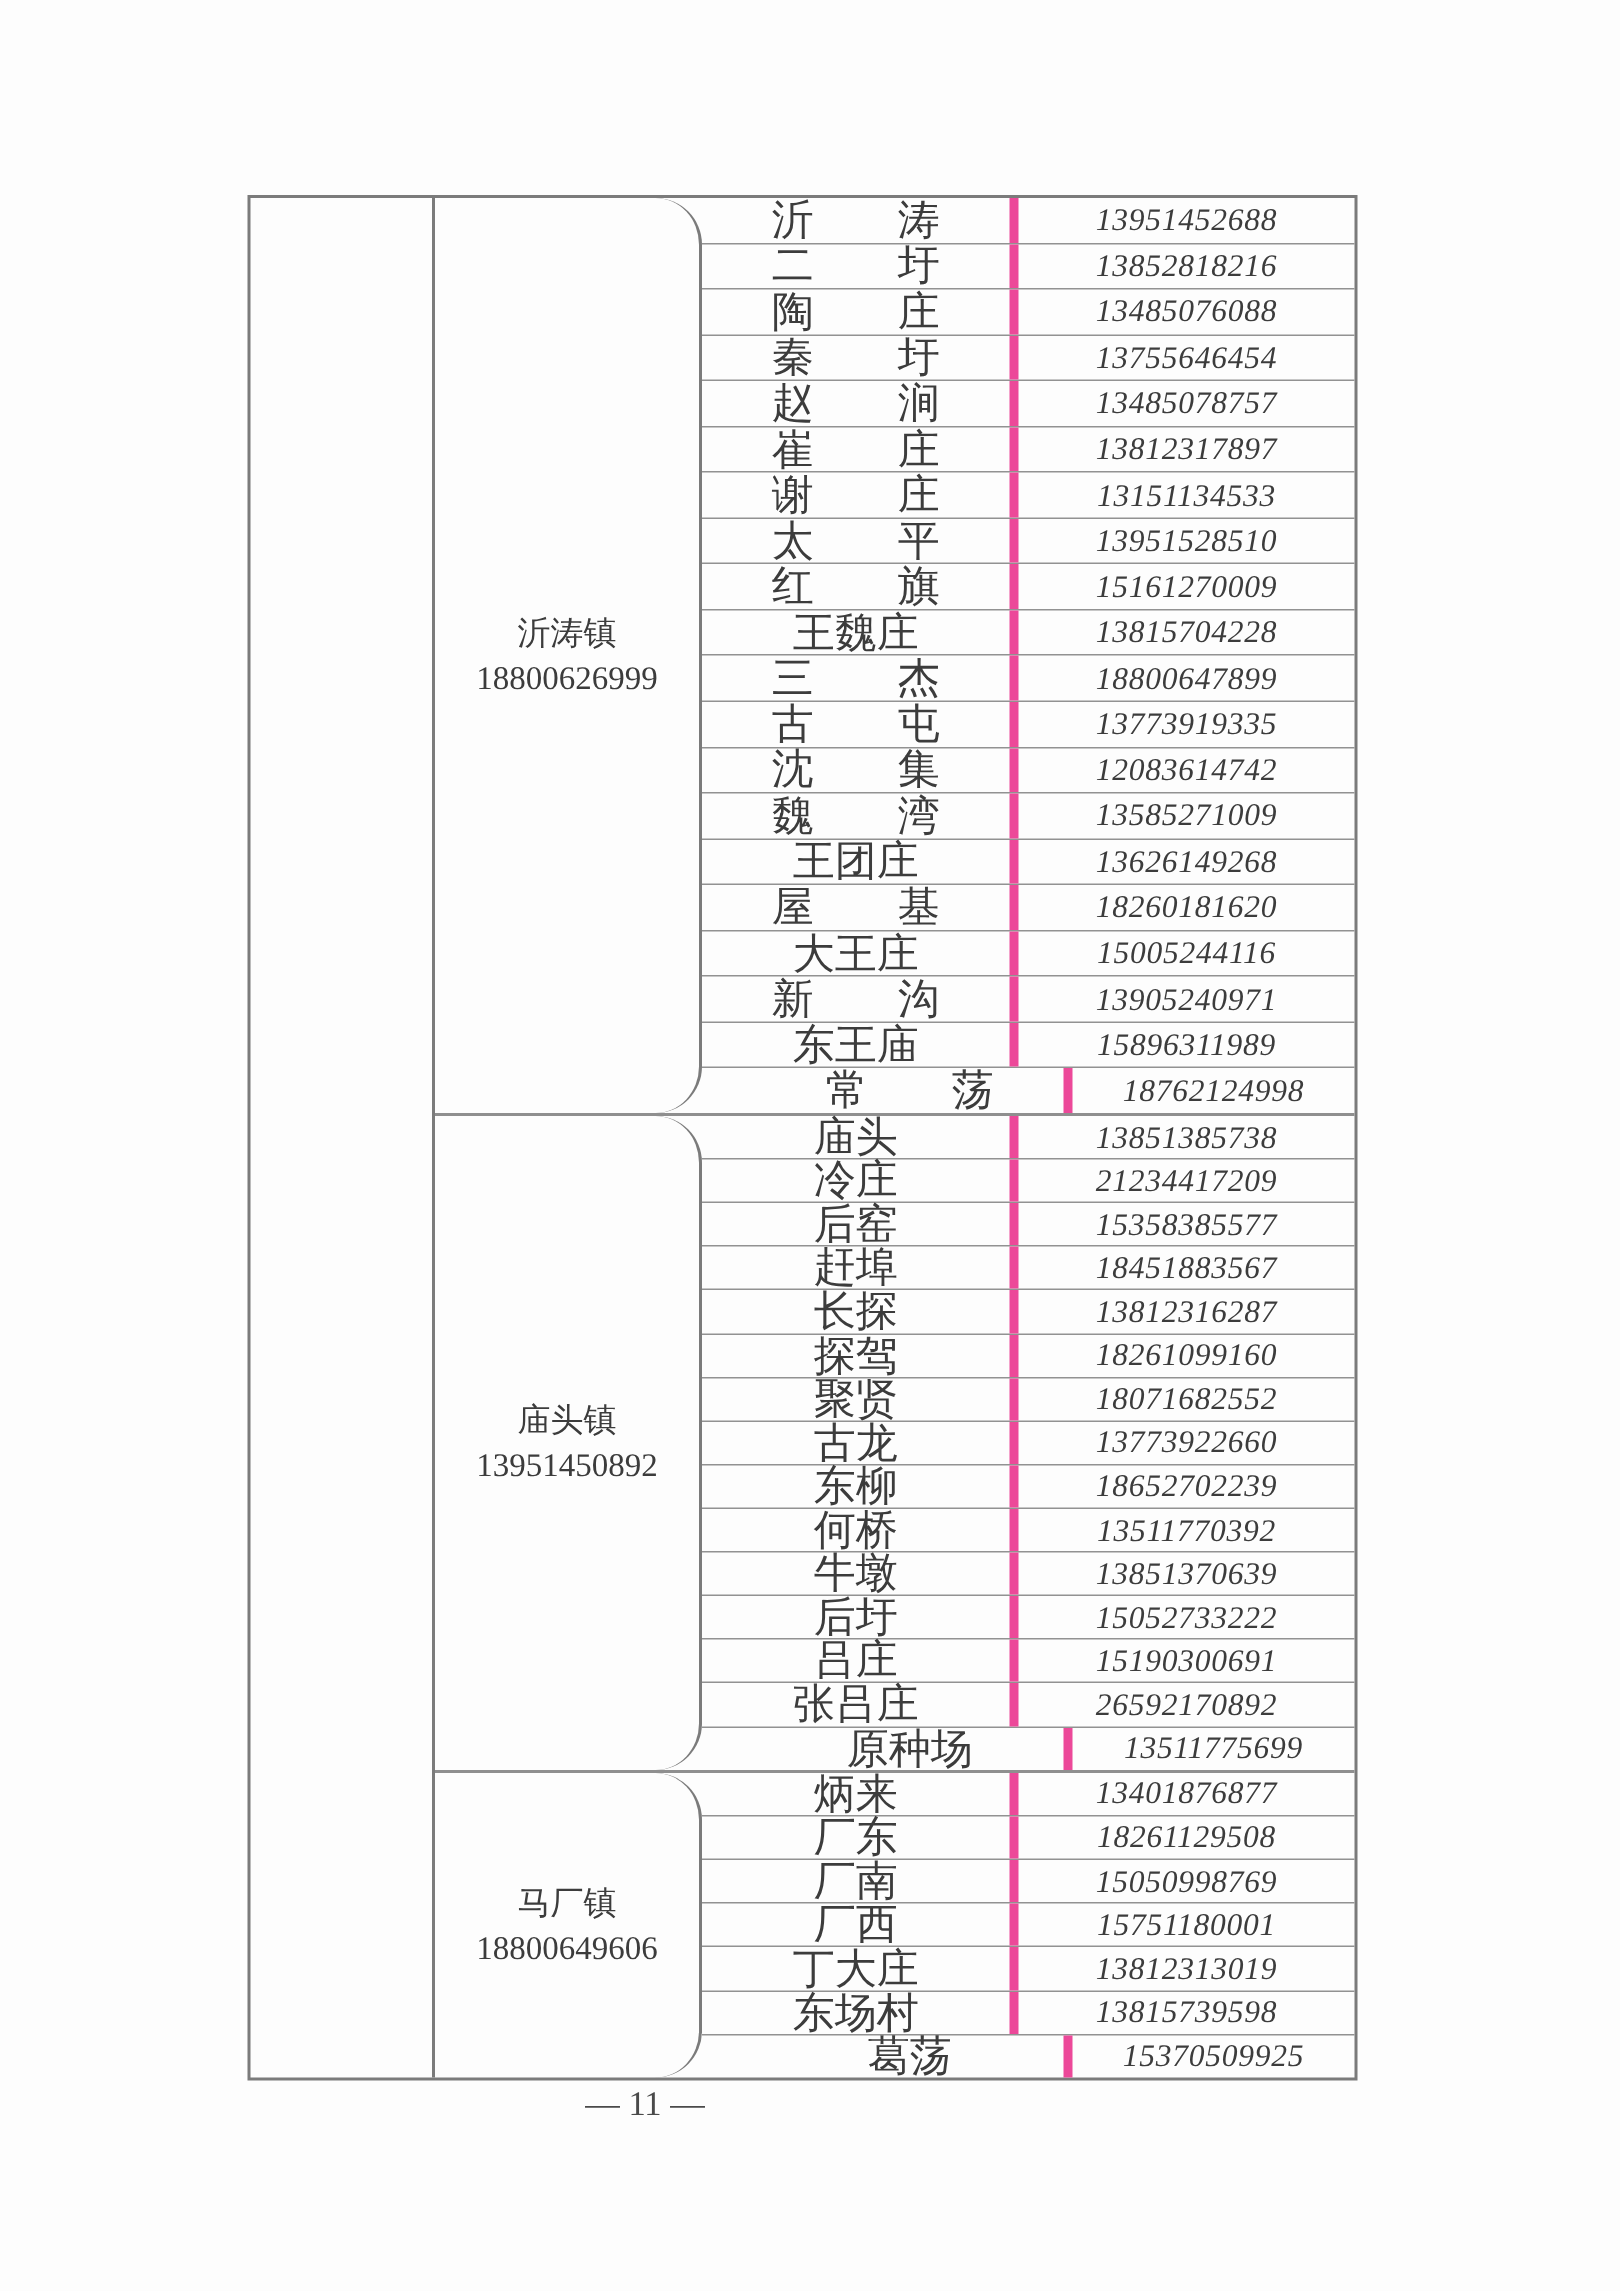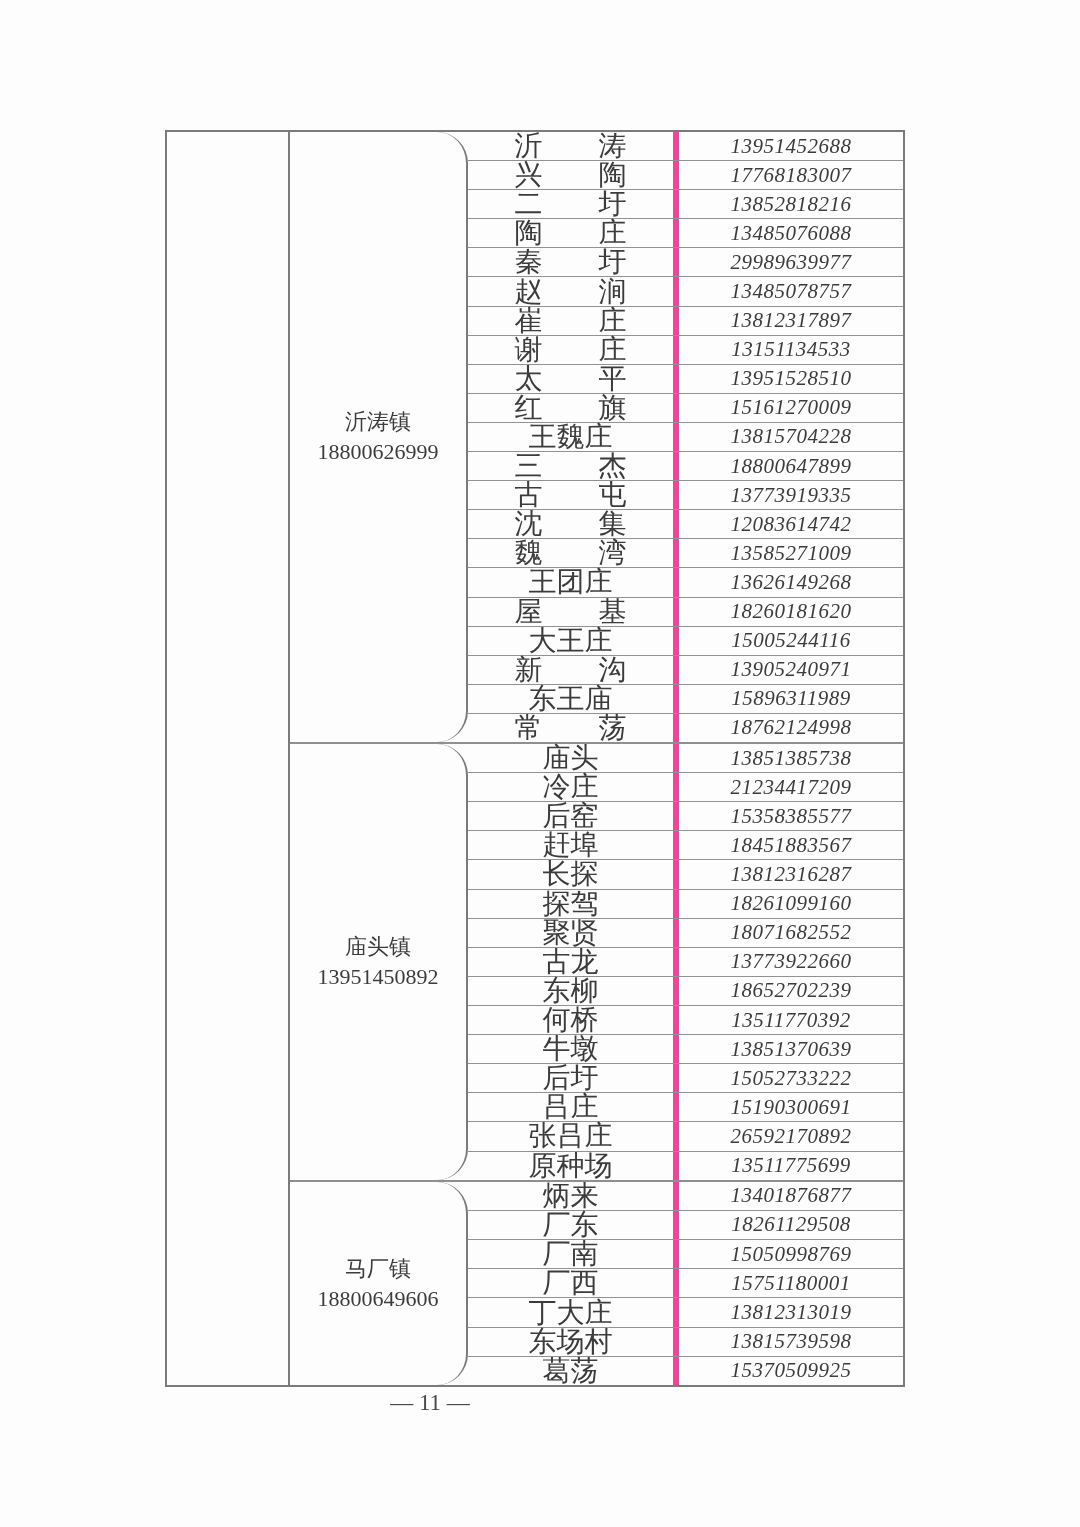--- a/index.html
+++ b/index.html
@@ -64,21 +64,21 @@
     flex-direction: column;
     min-width: 0;
   }
   .village-row {
     flex: 1 1 0;
     min-height: 0;
     display: flex;
     box-sizing: border-box;
     border-bottom: 1.5px solid #929292;
   }
-  .village-row:last-child { border-bottom: none; }
+  .village-row:last-child { border-bottom: none; margin-left: 36px; }
   .village-name-cell {
     flex: 0 0 211px;
     box-sizing: border-box;
     border-right: 6px solid #ec4899;
     display: flex;
     align-items: center;
     justify-content: center;
     font-size: 28px;
     white-space: pre;
   }
@@ -112,34 +112,30 @@
           <div class="town-cell">
             <div class="town-name">沂涛镇</div>
             <div class="town-phone">18800626999</div>
           </div>
           <div class="village-rows">
             <div class="village-row">
               <div class="village-name-cell">沂　　涛</div>
               <div class="phone-number-cell">13951452688</div>
             </div>
             <div class="village-row">
-              <div class="village-name-cell">兴　　陶</div>
-              <div class="phone-number-cell">17768183007</div>
-            </div>
-            <div class="village-row">
               <div class="village-name-cell">二　　圩</div>
               <div class="phone-number-cell">13852818216</div>
             </div>
             <div class="village-row">
               <div class="village-name-cell">陶　　庄</div>
               <div class="phone-number-cell">13485076088</div>
             </div>
             <div class="village-row">
               <div class="village-name-cell">秦　　圩</div>
-              <div class="phone-number-cell">29989639977</div>
+              <div class="phone-number-cell">13755646454</div>
             </div>
             <div class="village-row">
               <div class="village-name-cell">赵　　涧</div>
               <div class="phone-number-cell">13485078757</div>
             </div>
             <div class="village-row">
               <div class="village-name-cell">崔　　庄</div>
               <div class="phone-number-cell">13812317897</div>
             </div>
             <div class="village-row">

